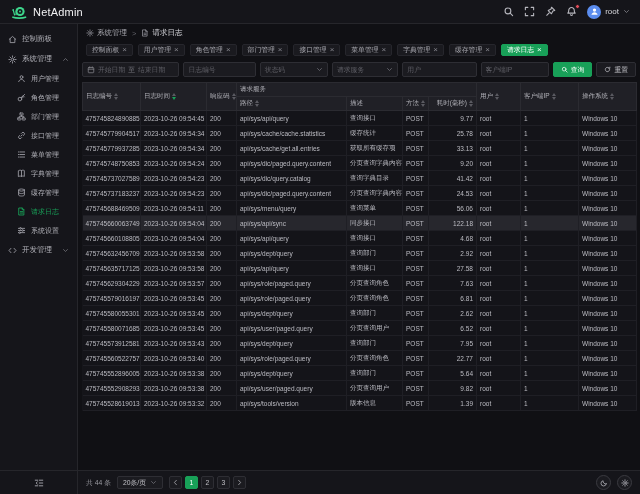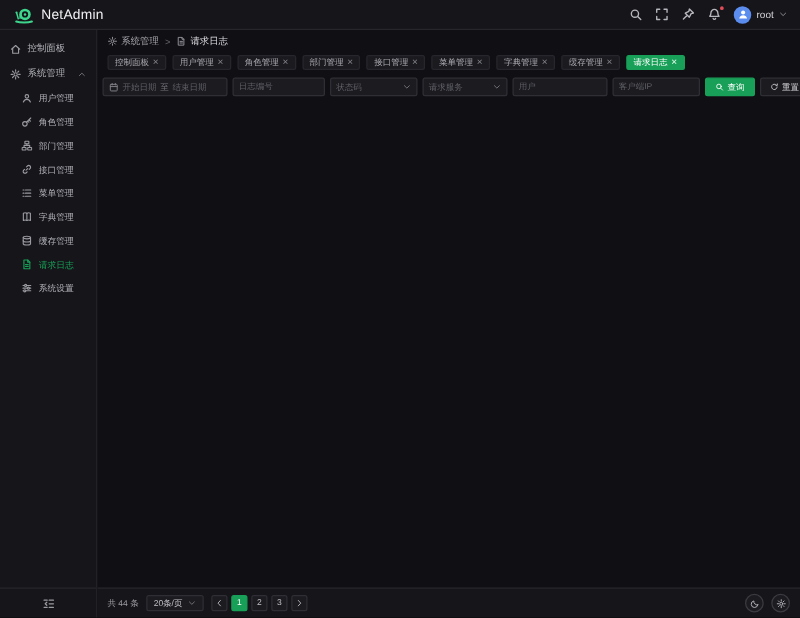--- a/index.html
+++ b/index.html
@@ -43,21 +43,21 @@
 .crumb .ic{color:#8e8e95}
 .crumb-sep{color:#63636a}
 .crumb.current{color:#dcdce1}
 .tabs-row{height:15px;display:flex;align-items:center;gap:5px;padding:0 8px}
 .tab{display:flex;align-items:center;gap:3px;height:12px;padding:0 5px;border-radius:2px;font-size:6.8px;color:#a9a9b0;cursor:pointer;background:#1a1a1f;border:1px solid #26262c;white-space:nowrap}
 .tab .x{font-size:8px;color:#84848b;line-height:1;cursor:pointer}
 .tab.on{background:var(--accent,#18a058);border-color:var(--accent,#18a058);color:#fff}
 .tab.on .x{color:#e9fff3}
 
 
-.panel{flex:1;padding:3px 4px 0;display:flex;min-height:0}
+.panel{flex:1;padding:3px 4px 0;display:flex;flex-direction:column;min-height:0}
 .filters{display:flex;align-items:center;gap:4px;height:19px;margin-bottom:3px}
 .fld{height:15px;background:#1b1b20;border:1px solid #2e2e34;border-radius:2px;display:flex;align-items:center;gap:3px;padding:0 4px;font-size:6.8px;color:#8f8f96}
 .fld .ic{color:#7d7d84}
 .fld input{background:transparent;border:0;outline:0;color:#d0d0d6;font-size:6.8px;width:100%;font-family:inherit;min-width:0}
 .fld input::placeholder{color:#5f5f66}
 .range{width:100px}.range .ph{color:#5f5f66}.range .sep{color:#73737a}
 .w-log{width:74px}.w-status{width:70px}.w-service{width:68px}.w-user{width:76px}.w-ip{width:70px}
 .select{cursor:pointer;justify-content:space-between}
 .select .ph{flex:1;color:#5f5f66}
 .btn{height:15px;border-radius:2px;border:1px solid #2e2e34;background:#1b1b20;color:#c9c9cf;font-size:6.8px;display:inline-flex;align-items:center;gap:3px;padding:0 7px;cursor:pointer;font-family:inherit;white-space:nowrap}
@@ -267,20 +267,33 @@
             <svg viewBox="0 0 16 16" fill="none" stroke="currentColor" stroke-width="1.6" stroke-linecap="round" stroke-linejoin="round">
               <path d="M2.5 4.2h11M2.5 8h11M2.5 11.8h11"></path>
               <circle cx="6.2" cy="4.2" r="1.5" fill="#15151a"></circle>
               <circle cx="10.2" cy="8" r="1.5" fill="#15151a"></circle>
               <circle cx="5" cy="11.8" r="1.5" fill="#15151a"></circle>
             </svg>
           </span>
           <span>系统设置</span>
         </div>
 
+      <div class="m-item">
+        <span class="ic i9 mi">
+            <svg viewBox="0 0 16 16" fill="none" stroke="currentColor" stroke-width="1.6" stroke-linecap="round" stroke-linejoin="round">
+              <path d="M5.2 4.2L1.8 8l3.4 3.8M10.8 4.2L14.2 8l-3.4 3.8"></path>
+            </svg>
+          </span>
+        <span>开发管理</span>
+        <span class="ic i7 gchev">
+            <svg viewBox="0 0 16 16" fill="none" stroke="currentColor" stroke-width="1.6" stroke-linecap="round" stroke-linejoin="round">
+              <path d="M3.5 5.8L8 10.2l4.5-4.4"></path>
+            </svg>
+          </span>
+      </div>
     </nav>
     <div class="side-foot">
       <span class="ic i10">
           <svg viewBox="0 0 16 16" fill="none" stroke="currentColor" stroke-width="1.6" stroke-linecap="round" stroke-linejoin="round">
             <path d="M8.5 3.5H14M8.5 8H14M8.5 12.5H14M2 3.5h4M2 12.5h4"></path>
             <path d="M5.5 6l-2 2 2 2"></path>
           </svg>
         </span>
     </div>
   </aside>

